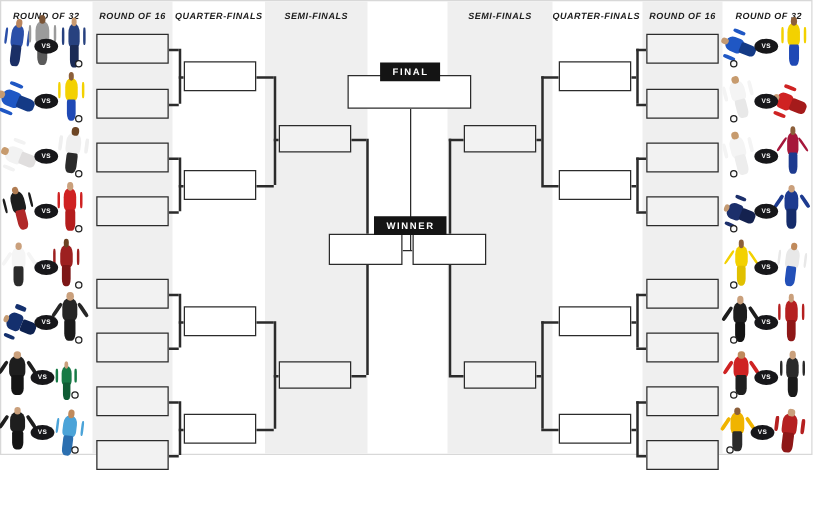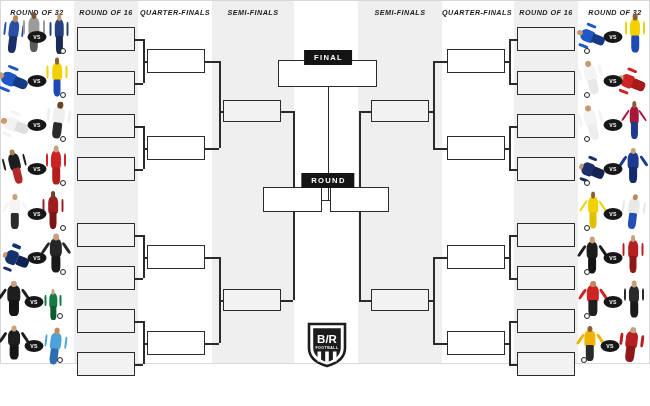--- a/index.html
+++ b/index.html
@@ -435,27 +435,16 @@
         <div class="arm l" style="background: rgb(181, 32, 32);"></div>
         <div class="arm r" style="background: rgb(181, 32, 32);"></div>
         <div class="head" style="background: rgb(202, 160, 124);"></div>
       </div>
       <div class="vs" style="left: 609px; top: 345px;">VS</div>
       <div class="ball" style="left: 583px; top: 359px; width: 4px; height: 4px;"></div>
     </div>
 
   <div class="badge" id="badge-winner" style="left: 327px; top: 49px;">FINAL</div>
 
-  <div class="badge" id="badge-final" style="left: 327px; top: 172px;">ROUND</div>
-
-  <div id="logo" style="left: 326px; top: 344px; width: 40px; height: 46px;">
-    <svg class="shield" viewBox="0 0 40 46">
-      <path d="M2 2 H38 V26 Q38 39 20 44 Q2 39 2 26 Z" fill="#ffffff" stroke="#1c1c1c" stroke-width="2.6"></path>
-      <path d="M6.2 6.2 H33.8 V25.6 Q33.8 36 20 40.2 Q6.2 36 6.2 25.6 Z" fill="#1c1c1c"></path>
-      <text x="20" y="21" text-anchor="middle" fill="#ffffff" font-family="Liberation Sans, sans-serif" font-size="11.5" font-weight="bold" id="logo-main">B/R</text>
-      <text x="20" y="27.2" text-anchor="middle" fill="#ffffff" font-family="Liberation Sans, sans-serif" font-size="3.5" font-weight="bold" letter-spacing="0.5" id="logo-sub">FOOTBALL</text>
-      <rect x="10.5" y="29.5" width="3.6" height="10" fill="#ffffff"></rect>
-      <rect x="18.2" y="29.5" width="3.6" height="10.6" fill="#ffffff"></rect>
-      <rect x="25.9" y="29.5" width="3.6" height="10" fill="#ffffff"></rect>
-    </svg>
-  </div>
+  <div class="badge" id="badge-final" style="left: 327px; top: 172px;">WINNER</div>
+
 
 </div>
 
 </body></html>

